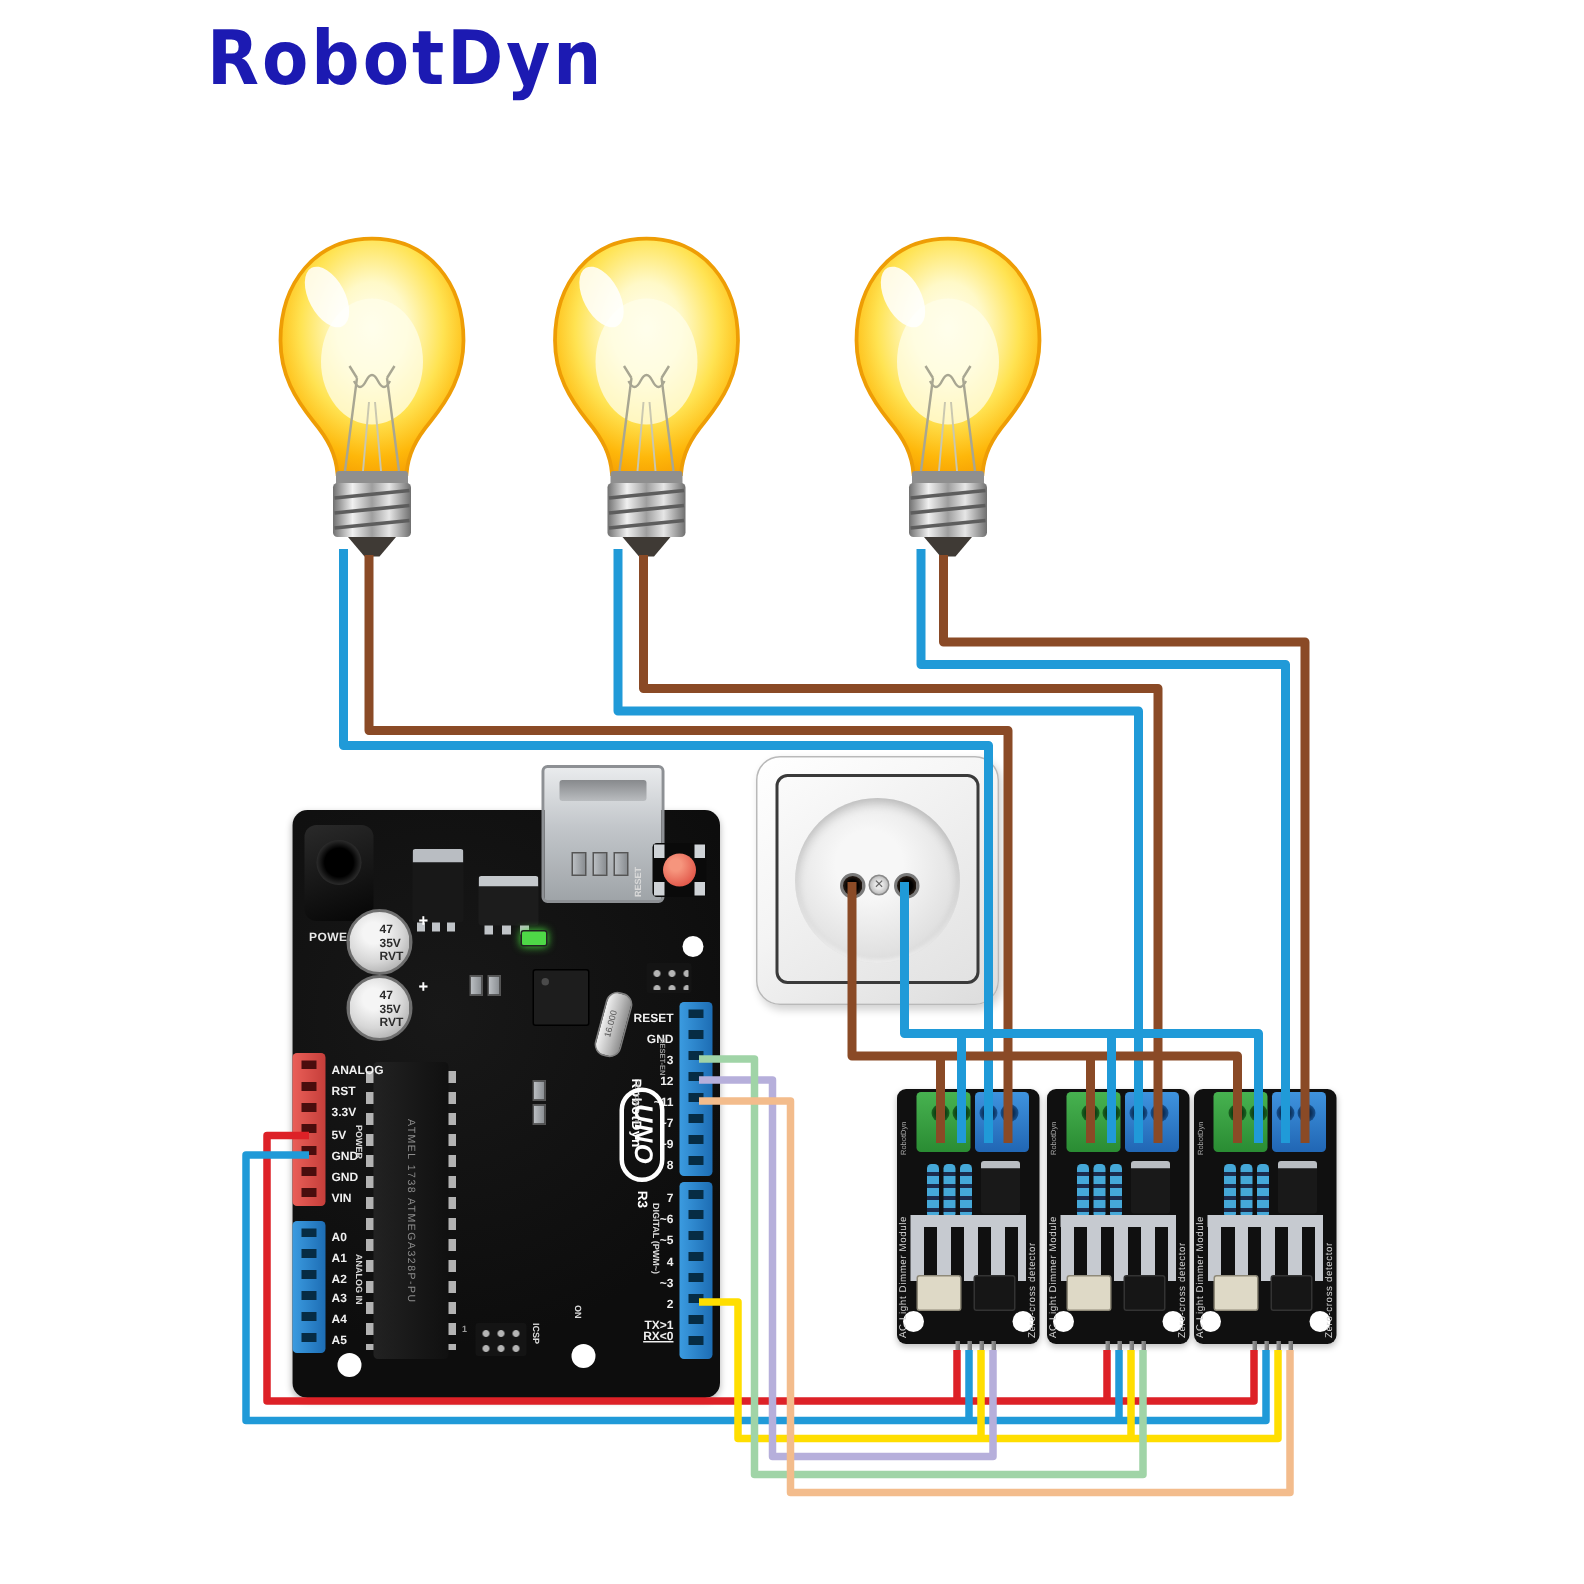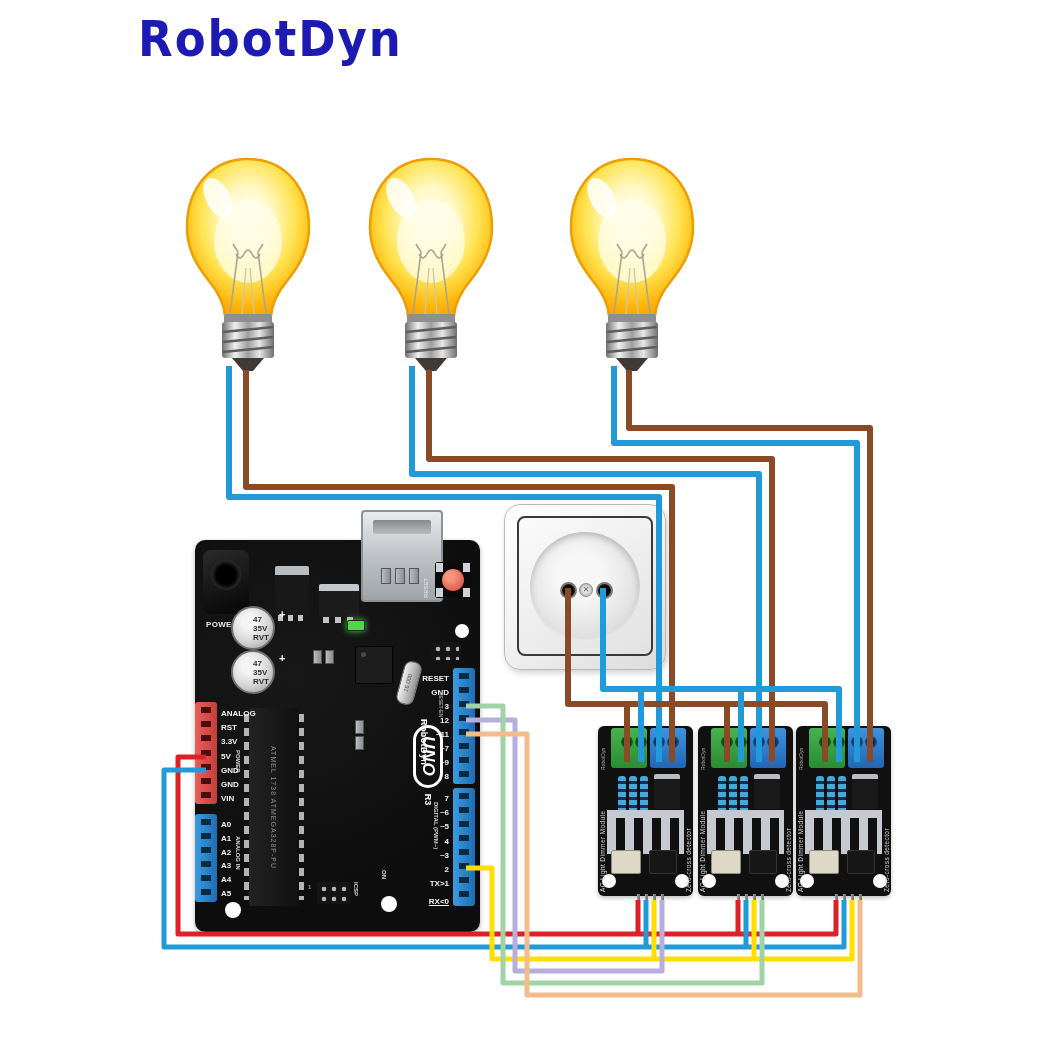--- a/index.html
+++ b/index.html
@@ -287,21 +287,21 @@
         <span style="top: 232px;">8</span>
       </div>
     <div class="pinlabels pl-right">
         <span style="top: 254px;">7</span>
         <span style="top: 268.2px;">~6</span>
         <span style="top: 282.4px;">~5</span>
         <span style="top: 296.6px;">4</span>
         <span style="top: 310.8px;">~3</span>
         <span style="top: 325px;">2</span>
         <span style="top: 339.2px;">TX&gt;1</span>
-        <span style="top: 357px; text-decoration: underline;">RX&lt;0</span>
+        <span style="top: 346px; text-decoration: underline;">RX&lt;0</span>
       </div>
 
     <div class="lbl6 vtext" style="left:40px;top:210px;">POWER</div>
     <div class="lbl6 vtext" style="left:40px;top:296px;">ANALOG IN</div>
     <div class="lbl6 vtext" style="left:238px;top:262px;">DIGITAL (PWM~)</div>
     <div class="lbl6 vtext" style="left:243px;top:152px;font-size:5px;color:#9a9a9a;">RESET-EN</div>
 
     <div class="uno-wrap">
       <div class="uno-brand">
         <b>RobotDyn</b>

